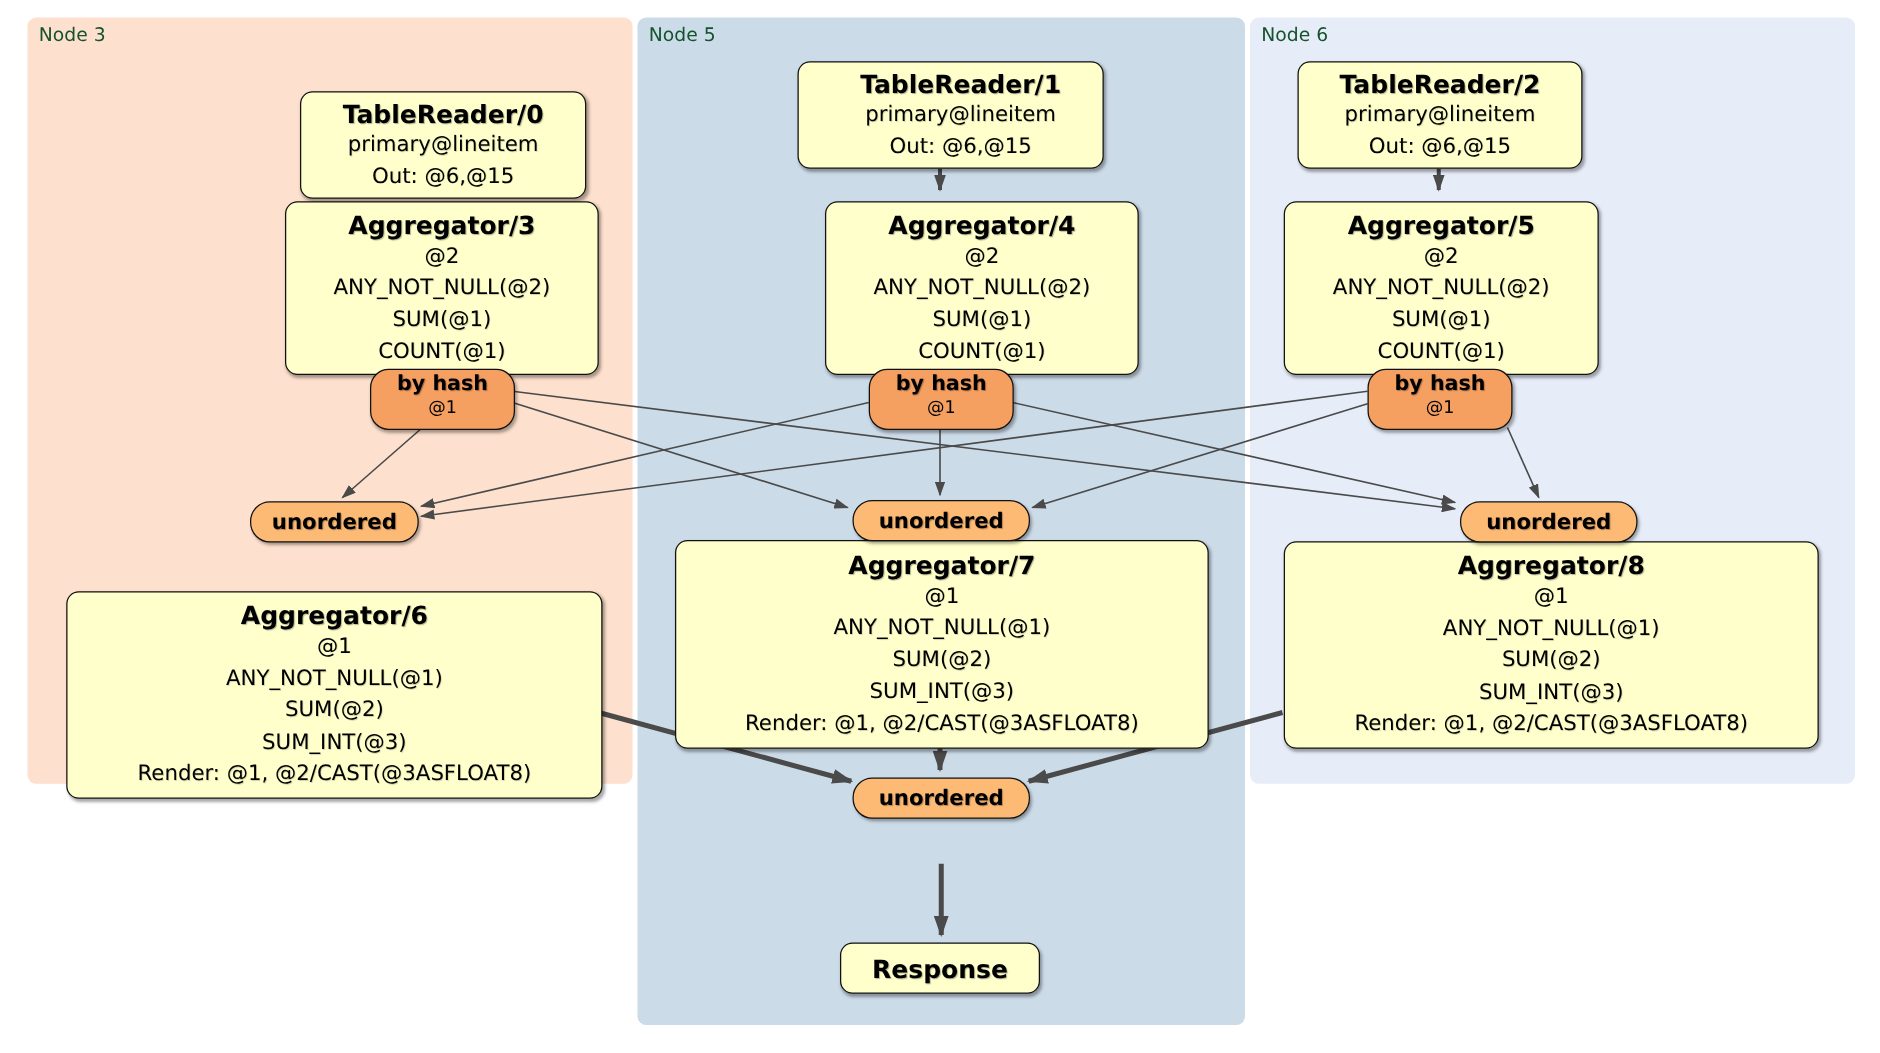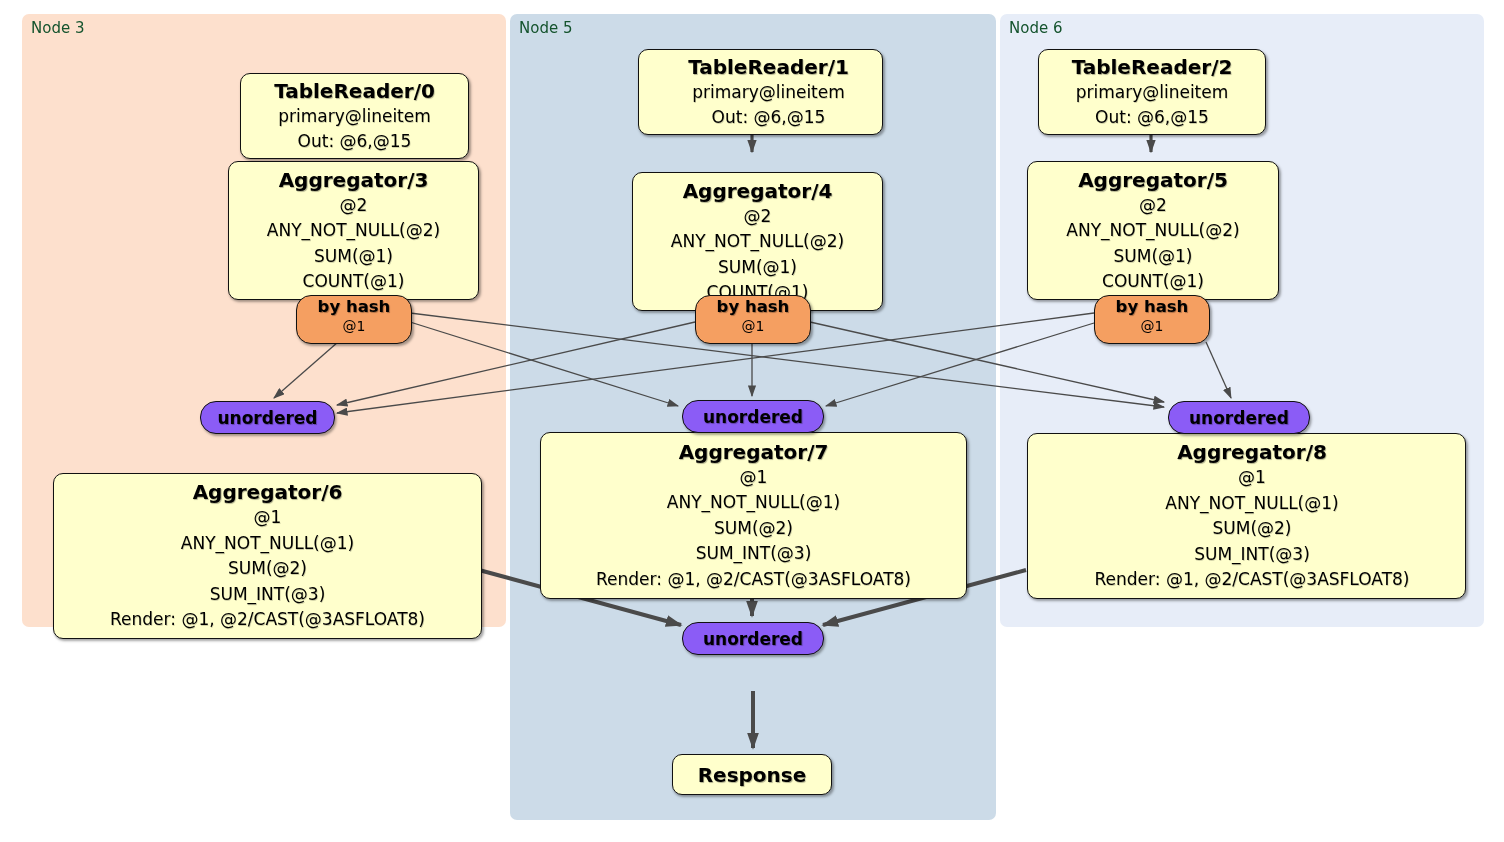--- a/index.html
+++ b/index.html
@@ -21,21 +21,21 @@
   .box-title{font-weight:bold;font-size:20px;line-height:26px;text-shadow:0.8px 0.8px 0.8px rgba(0,0,0,0.30);white-space:nowrap;}
   .box-line{font-size:17px;line-height:25.5px;text-shadow:0.6px 0.6px 0.6px rgba(0,0,0,0.18);white-space:nowrap;}
   .router{
     position:absolute;background:#f59f61;border:1.6px solid #111;border-radius:15px;
     display:flex;flex-direction:column;align-items:center;
     text-align:center;box-shadow:1.5px 2px 2.5px rgba(0,0,0,0.35);z-index:3;
   }
   .router-title{font-weight:bold;font-size:16.5px;line-height:21px;text-shadow:0.8px 0.8px 0.8px rgba(0,0,0,0.30);}
   .router-detail{font-size:14px;line-height:18px;}
   .stream{
-    position:absolute;background:#8b5cf6;border:1.6px solid #111;border-radius:16px;
+    position:absolute;background:#fdba74;border:1.6px solid #111;border-radius:16px;
     display:flex;justify-content:center;align-items:center;
     font-weight:bold;font-size:17px;text-shadow:0.8px 0.8px 0.8px rgba(0,0,0,0.30);
     box-shadow:1.5px 2px 2.5px rgba(0,0,0,0.35);z-index:3;
   }
 </style>
 </head>
 <body>
 
 <div class="canvas">
 
@@ -106,21 +106,21 @@
     <div class="box-line">SUM(@2)</div>
     <div class="box-line">SUM_INT(@3)</div>
     <div class="box-line">Render: @1, @2/CAST(@3ASFLOAT8)</div>
   </div>
 
   <div class="box" style="left:638px;top:49px;width:227px;height:84px;padding-left:16px;">
     <div class="box-title">TableReader/1</div>
     <div class="box-line">primary@lineitem</div>
     <div class="box-line">Out: @6,@15</div>
   </div>
-  <div class="box" style="left:632px;top:161px;width:249px;height:137px;margin-top:11px;">
+  <div class="box" style="left:660px;top:161px;width:249px;height:137px;">
     <div class="box-title">Aggregator/4</div>
     <div class="box-line">@2</div>
     <div class="box-line">ANY_NOT_NULL(@2)</div>
     <div class="box-line">SUM(@1)</div>
     <div class="box-line">COUNT(@1)</div>
   </div>
   <div class="router" style="left:695px;top:295px;width:114px;height:47px;">
     <div class="router-title">by hash</div>
     <div class="router-detail">@1</div>
   </div>
@@ -148,21 +148,21 @@
     <div class="box-line">SUM(@1)</div>
     <div class="box-line">COUNT(@1)</div>
   </div>
   <div class="router" style="left:1094px;top:295px;width:114px;height:47px;">
     <div class="router-title">by hash</div>
     <div class="router-detail">@1</div>
   </div>
   <div class="stream" style="left:1168px;top:401px;width:140px;height:31px;">
     <span>unordered</span>
   </div>
-  <div class="box" style="left:1027px;top:433px;width:426px;height:164px;padding-left:11px;">
+  <div class="box" style="left:1027px;top:433px;width:426px;height:164px;">
     <div class="box-title">Aggregator/8</div>
     <div class="box-line">@1</div>
     <div class="box-line">ANY_NOT_NULL(@1)</div>
     <div class="box-line">SUM(@2)</div>
     <div class="box-line">SUM_INT(@3)</div>
     <div class="box-line">Render: @1, @2/CAST(@3ASFLOAT8)</div>
   </div>
 
   <div class="stream" style="left:682px;top:622px;width:140px;height:31px;">
     <span>unordered</span>

